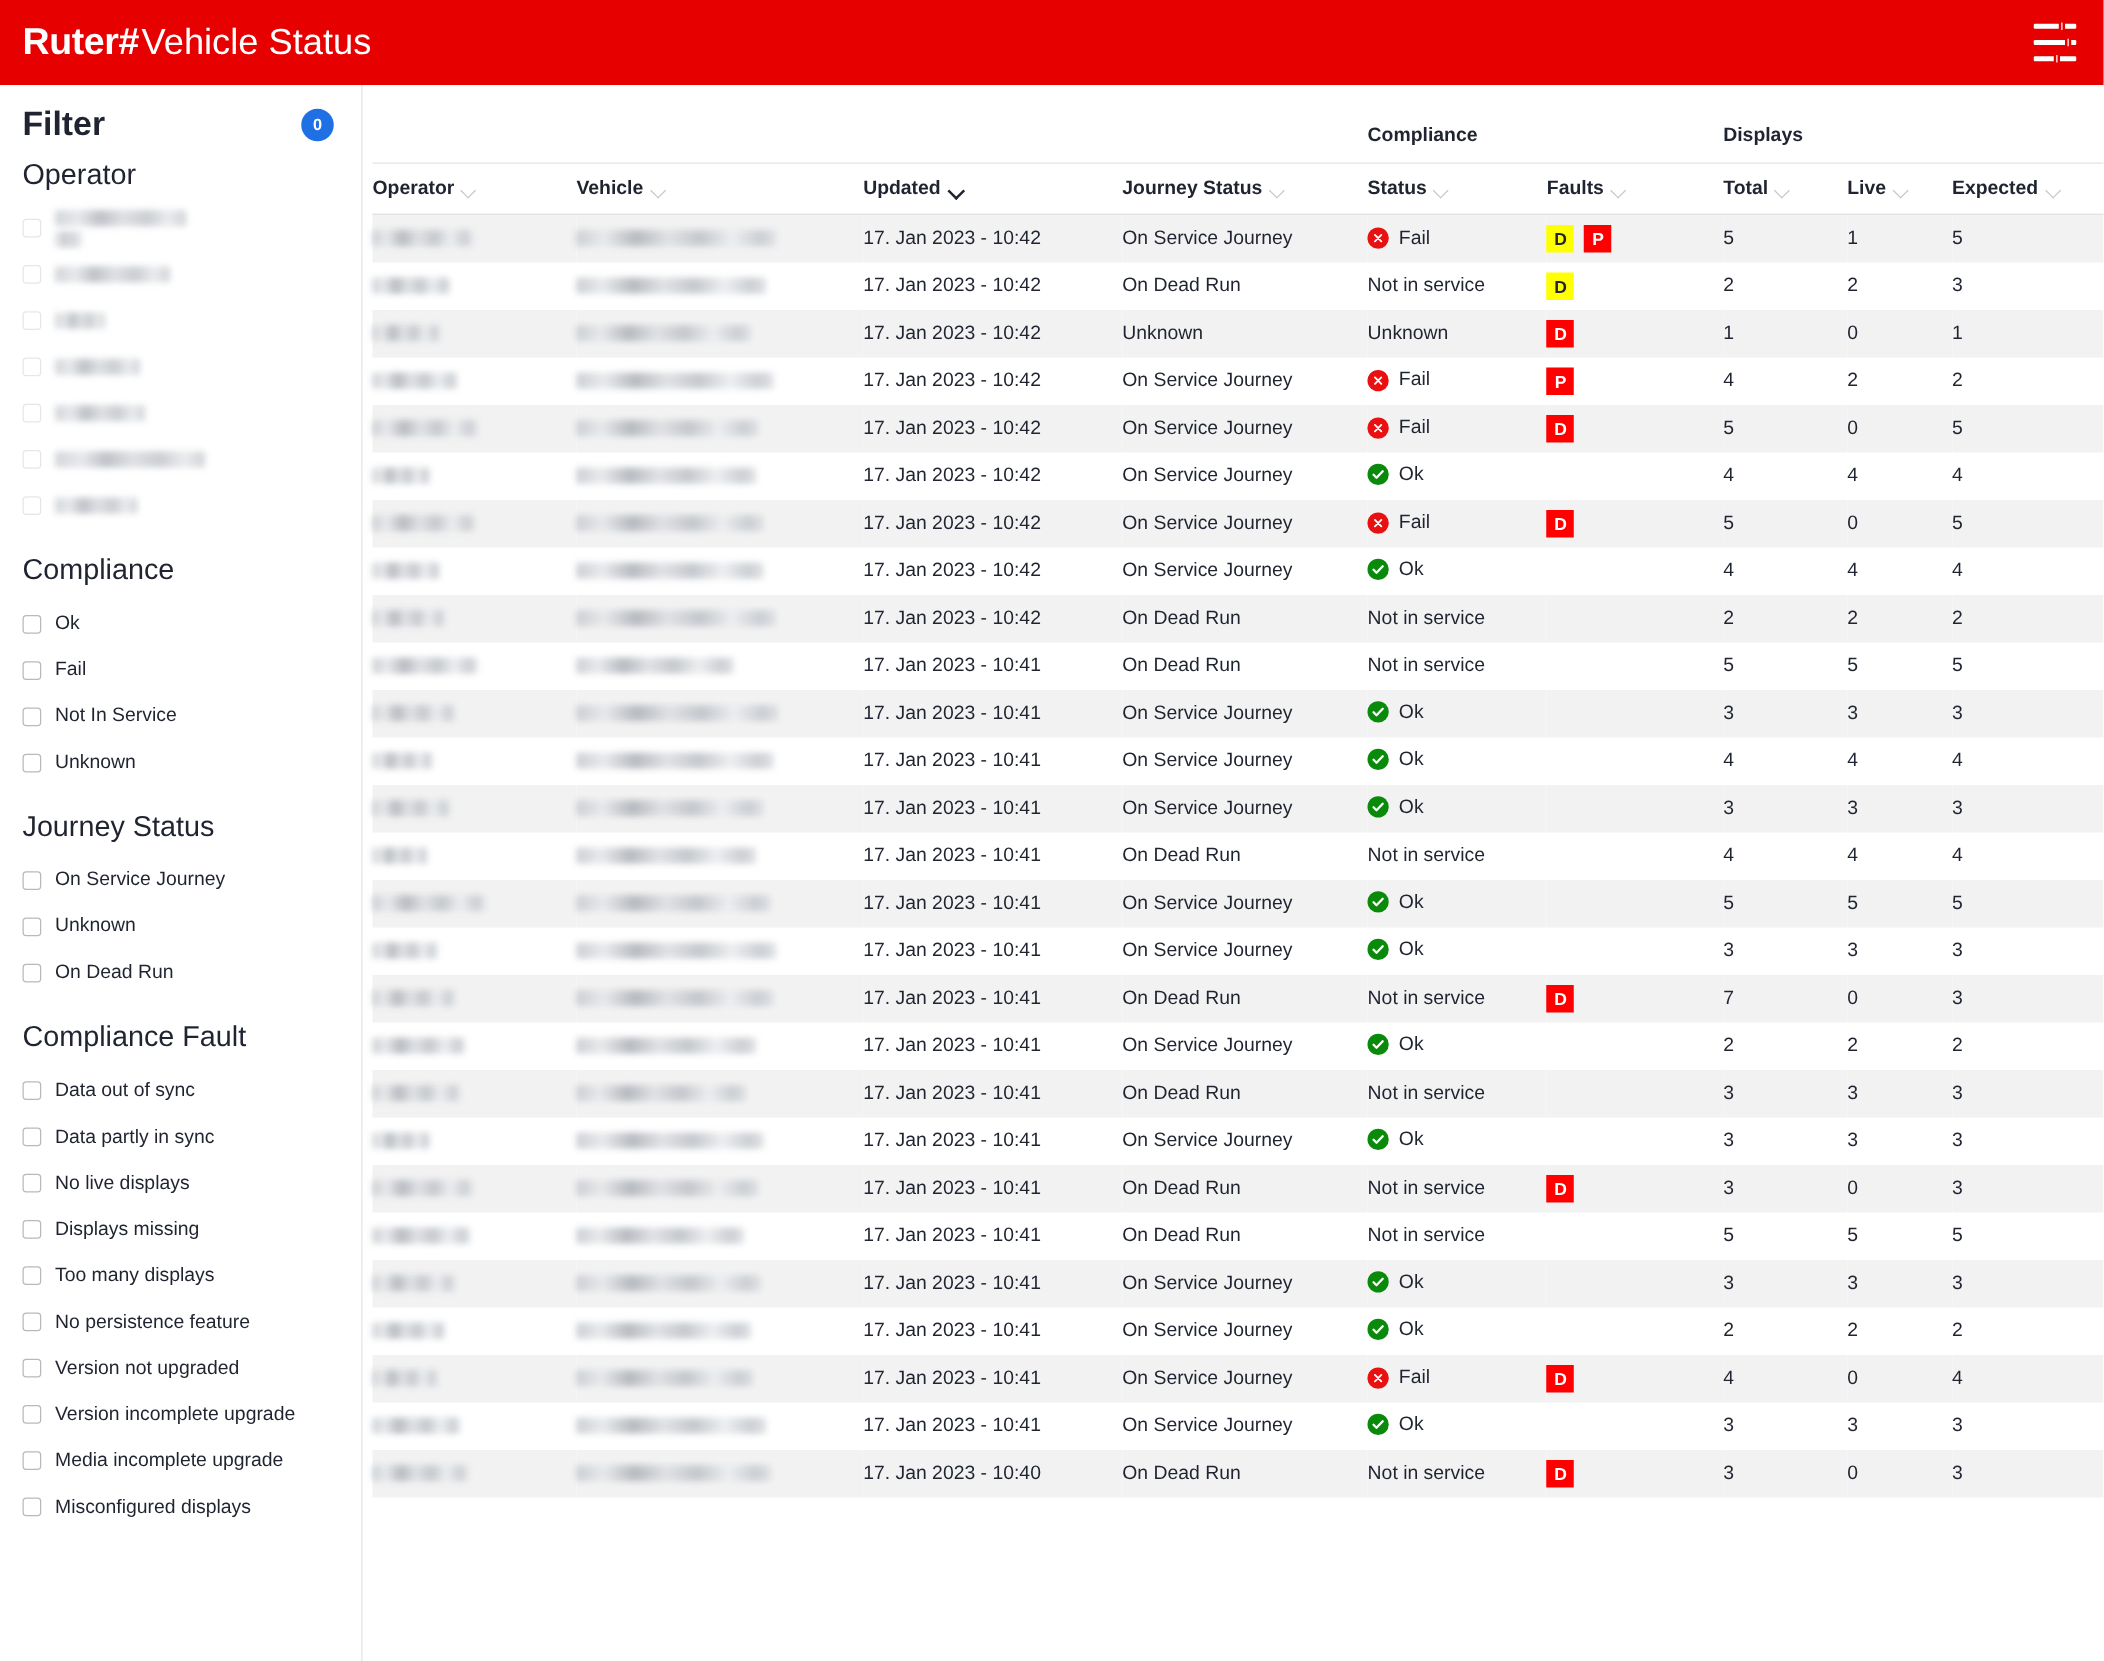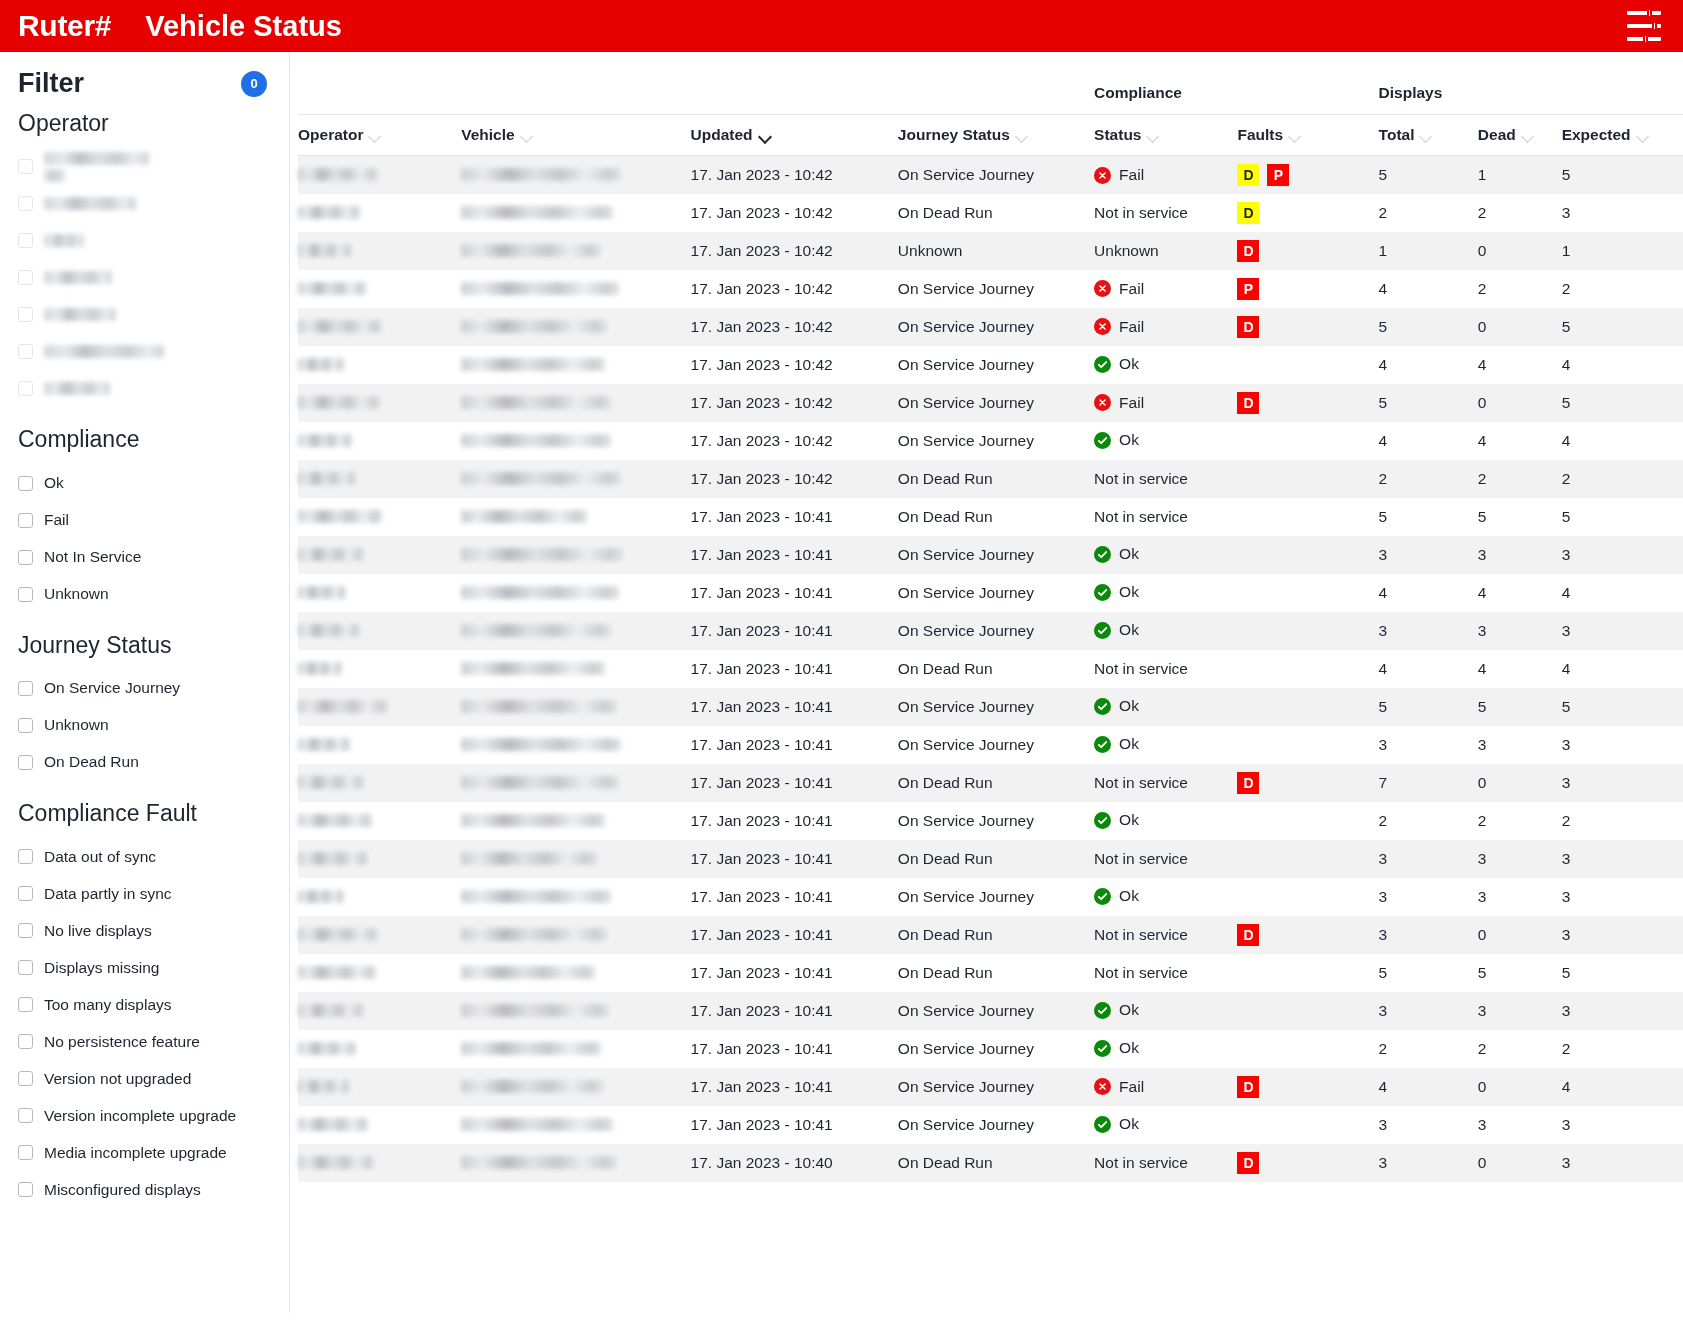--- a/index.html
+++ b/index.html
@@ -7,40 +7,40 @@
     margin: 0; padding: 0;
     width: 1683px; height: 1329px;
     background: #ffffff;
     font-family: "Liberation Sans", sans-serif;
     color: #1f2430;
     overflow: hidden;
   }
 
   
   .topbar {
-    height: 52px;
+    height: 68px;
     background: #e60000;
     display: flex;
     align-items: center;
     padding: 0 22px 0 18px;
     position: relative;
   }
   .brand {
     color: #ffffff;
     font-size: 30px;
     font-weight: bold;
     letter-spacing: -0.3px;
     line-height: 1;
     white-space: nowrap;
   }
   .apptitle {
     color: #ffffff;
     font-size: 29px;
-    font-weight: bold;
-    margin-left: 34px;
+    font-weight: normal;
+    margin-left: 2px;
     line-height: 1;
     white-space: nowrap;
   }
   .tune-btn {
     margin-left: auto;
     width: 34px; height: 30px;
     display: flex; flex-direction: column;
     justify-content: space-between;
     cursor: pointer;
   }
@@ -394,21 +394,21 @@
                 </span></th>
               <th><span class="th-inner">
                   <span>Faults</span>
                   <span class="chev"></span>
                 </span></th>
               <th><span class="th-inner">
                   <span>Total</span>
                   <span class="chev"></span>
                 </span></th>
               <th><span class="th-inner">
-                  <span>Dead</span>
+                  <span>Live</span>
                   <span class="chev"></span>
                 </span></th>
               <th><span class="th-inner">
                   <span>Expected</span>
                   <span class="chev"></span>
                 </span></th>
             </tr>
         </thead>
         <tbody id="table-body">
             <tr class="alt">

